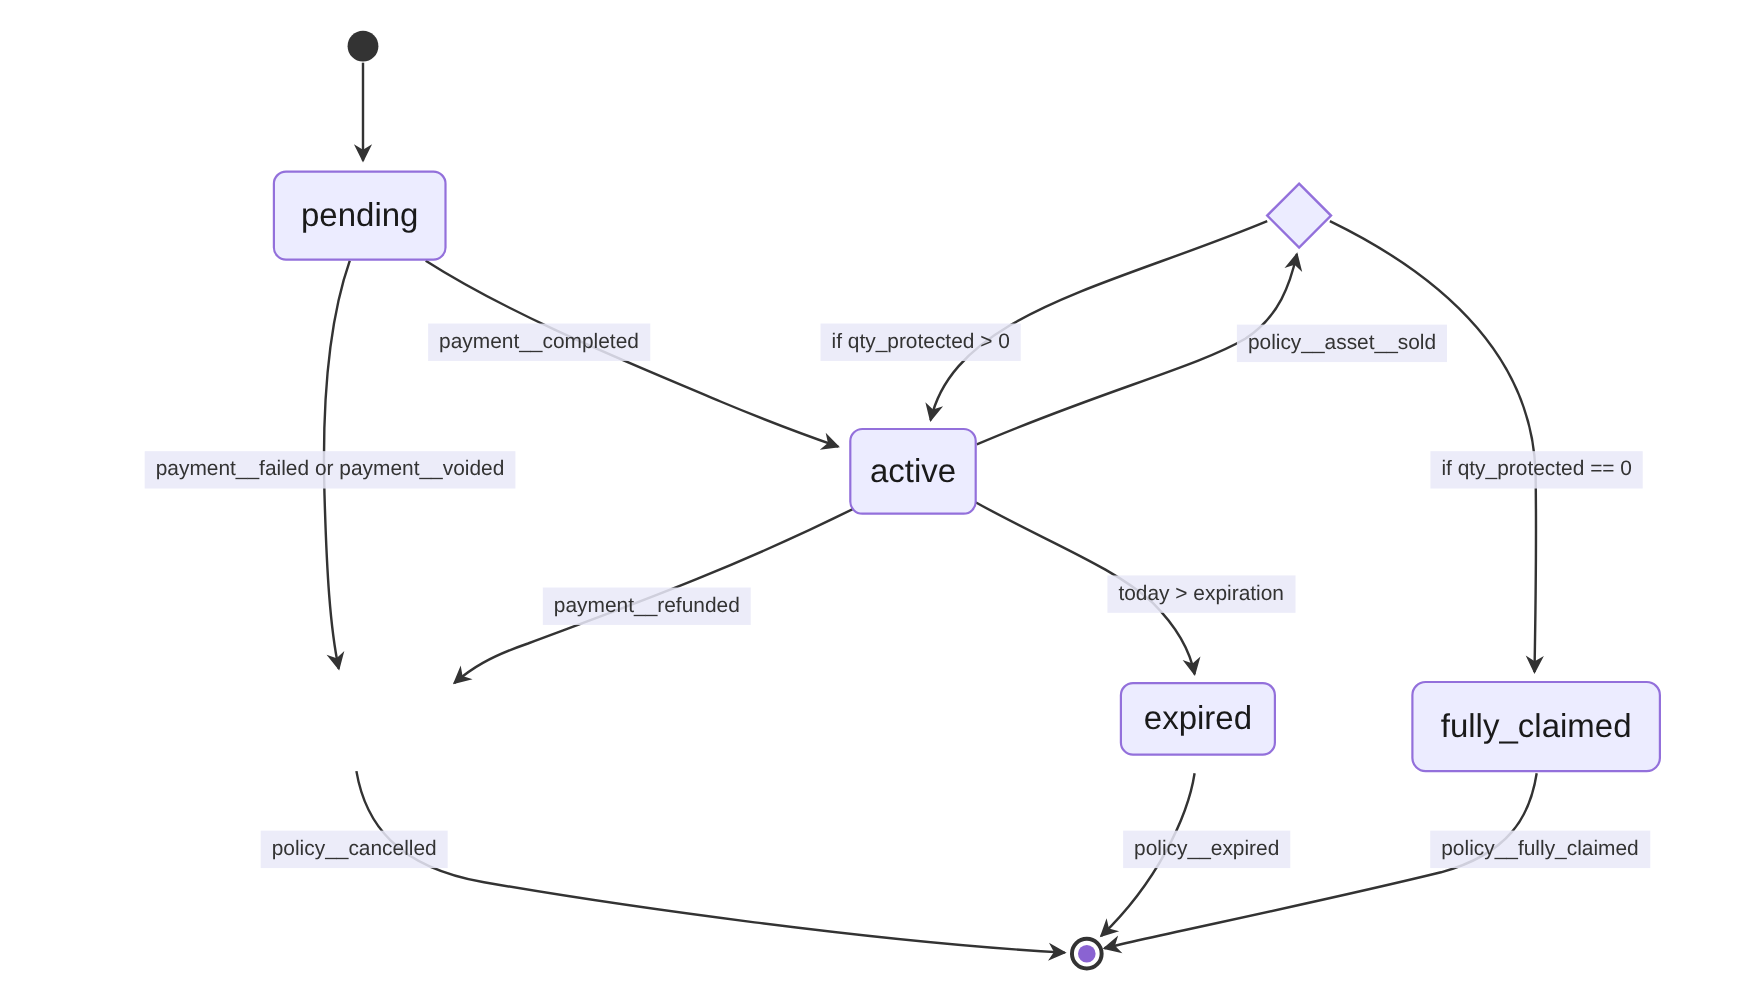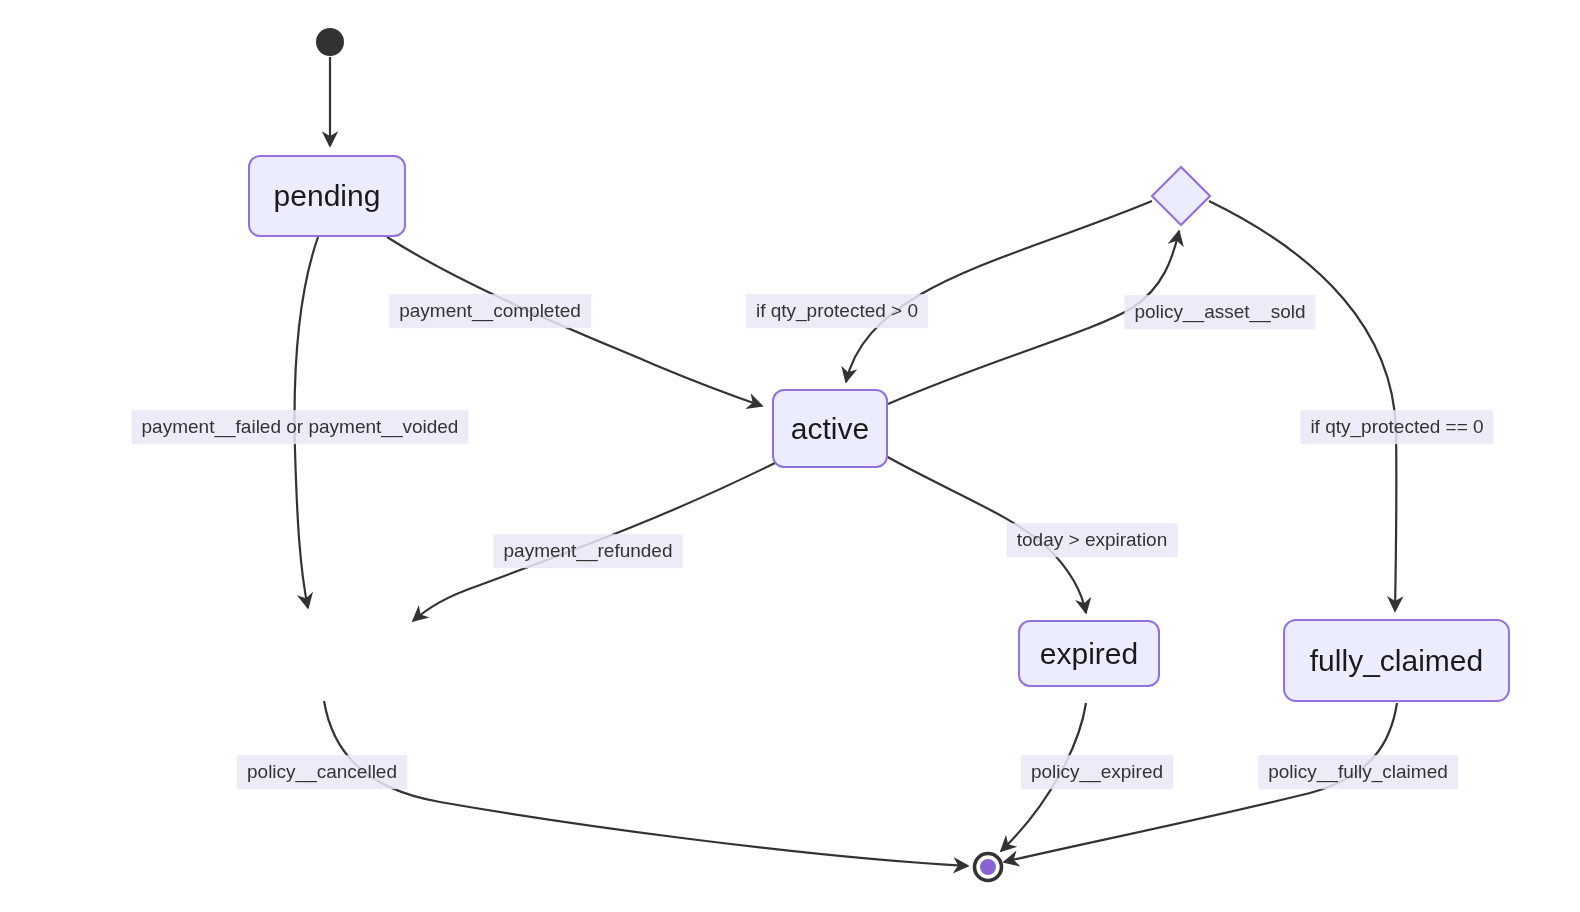--- a/index.html
+++ b/index.html
@@ -99,15 +99,15 @@
 
   <div class="edge-label" style="left:490px;top:311px;">payment__completed</div>
   <div class="edge-label" style="left:837px;top:311px;">if qty_protected &gt; 0</div>
   <div class="edge-label" style="left:1220px;top:312px;">policy__asset__sold</div>
   <div class="edge-label" style="left:300px;top:427px;">payment__failed or payment__voided</div>
   <div class="edge-label" style="left:1397px;top:427px;">if qty_protected == 0</div>
   <div class="edge-label" style="left:588px;top:540px;margin-top:11px;">payment__refunded</div>
   <div class="edge-label" style="left:1092px;top:540px;">today &gt; expiration</div>
   <div class="edge-label" style="left:322px;top:772px;">policy__cancelled</div>
   <div class="edge-label" style="left:1097px;top:772px;">policy__expired</div>
-  <div class="edge-label" style="left:1358px;top:772px;">policy__fully_claimed</div>
+  <div class="edge-label" style="left:1400px;top:772px;">policy__fully_claimed</div>
 
 </div>
 
 </body></html>

